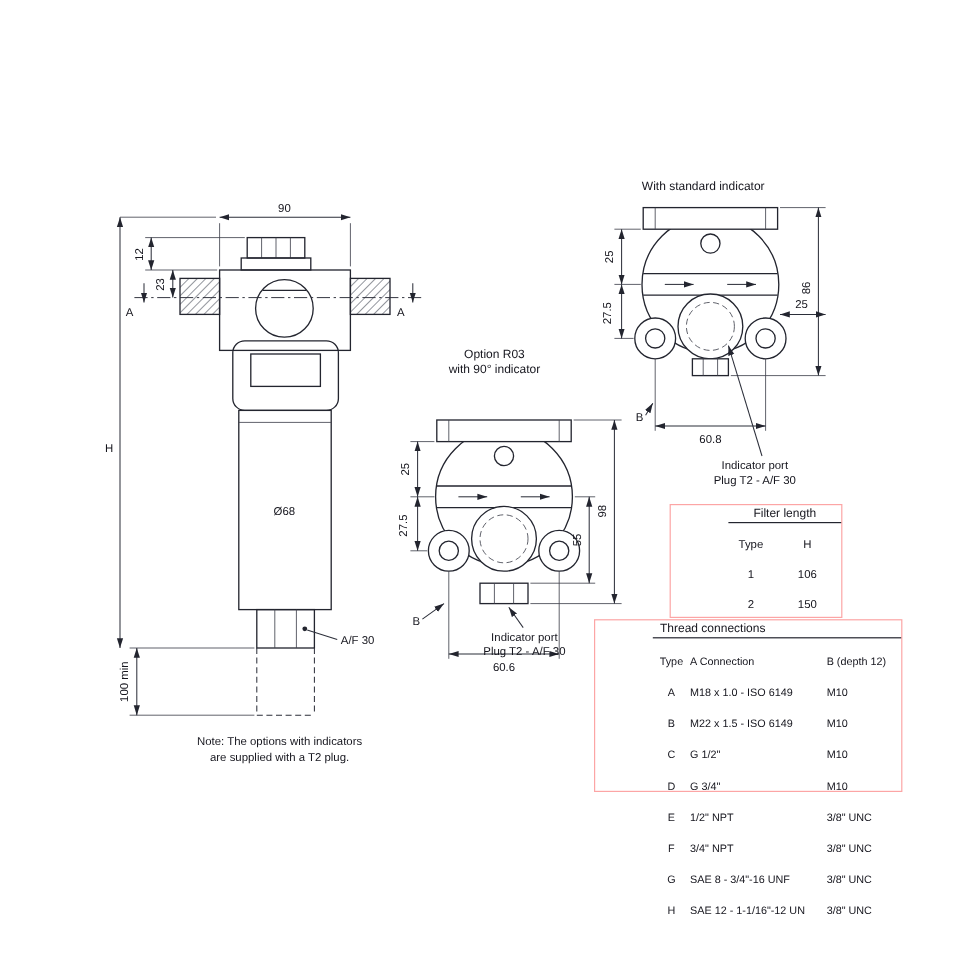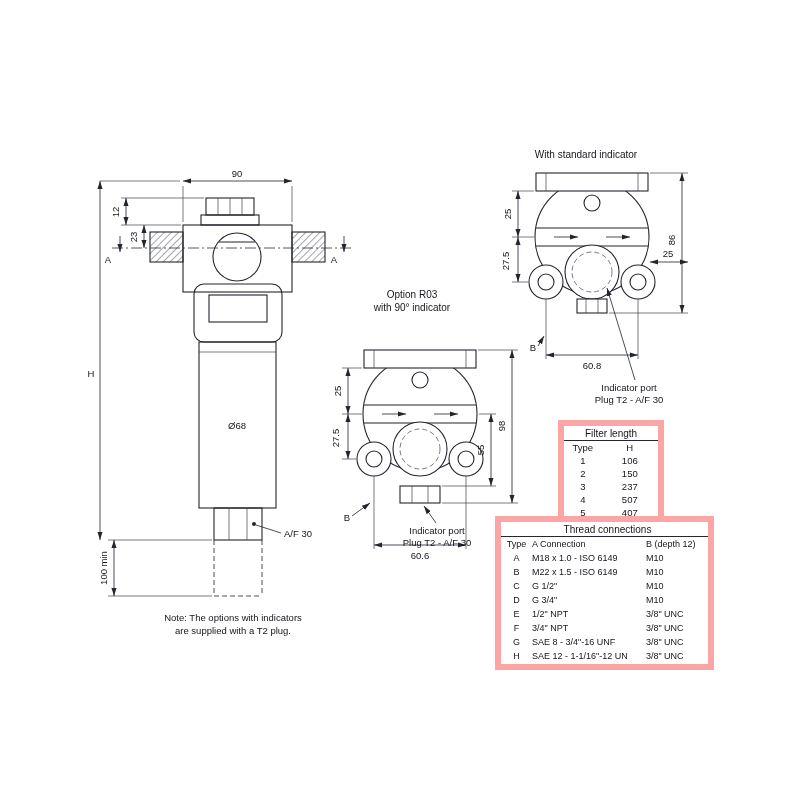--- a/index.html
+++ b/index.html
@@ -17,24 +17,24 @@
   svg text.t10 { font-size:10px; }
 
   .s    { stroke:#23252f; stroke-width:1.1; fill:none; }
   .sf   { stroke:#23252f; stroke-width:1.1; fill:#ffffff; }
   .hatch{ stroke:#23252f; stroke-width:1.1; fill:url(#hatch); }
   .thin { stroke:#41444f; stroke-width:0.7; fill:none; }
   .dim  { stroke:#2b2e39; stroke-width:0.85; fill:none; }
   .dash { stroke-dasharray:5 3; }
   .cl   { stroke:#2b2e39; stroke-width:0.8; fill:none; stroke-dasharray:11 3 2 3; }
 
-  .tbl { position:absolute; border:6px solid #fca5a5; background:#fff; font-size:9.5px; color:#15151d; }
+  .tbl { position:absolute; border:1px solid #fca5a5; background:#fff; font-size:9.5px; color:#15151d;padding-left:48px; }
   .tbl .title { border-bottom:1px solid #23252f; text-align:center; padding:2px 0 1px 0; font-size:10px; }
-  .tbl .title.left { text-align:center; padding-left:6px; }
-  .trow { display:flex; align-items:center; height:13px; }
+  .tbl .title.left { text-align:left; padding-left:6px; }
+  .trow { display:flex; align-items:center; height:13px;margin-top:12px; }
   .thread .trow { height:14px; font-size:9px; }
   .c40 { width:40%; text-align:center; }
   .c60 { width:60%; text-align:center; }
   .c15 { width:15%; text-align:center; }
   .c55 { width:55%; text-align:left; }
   .c30 { width:30%; text-align:left; }
 </style>
 </head>
 <body>
 

